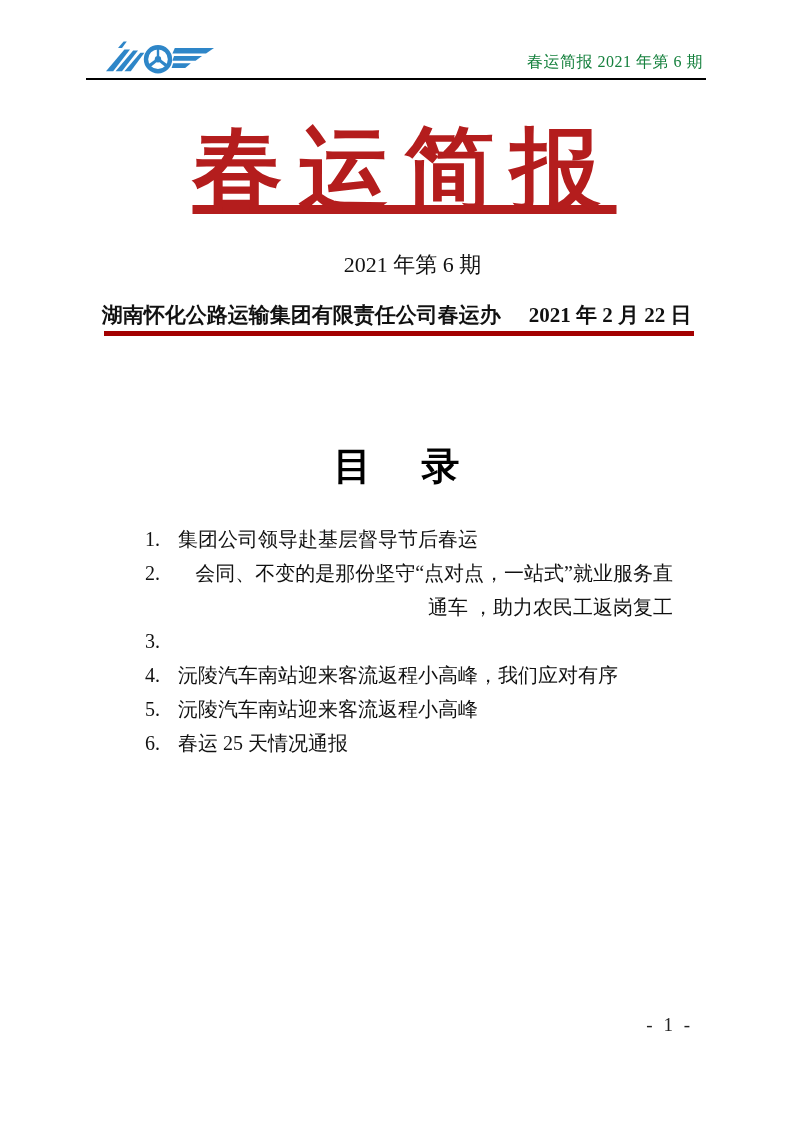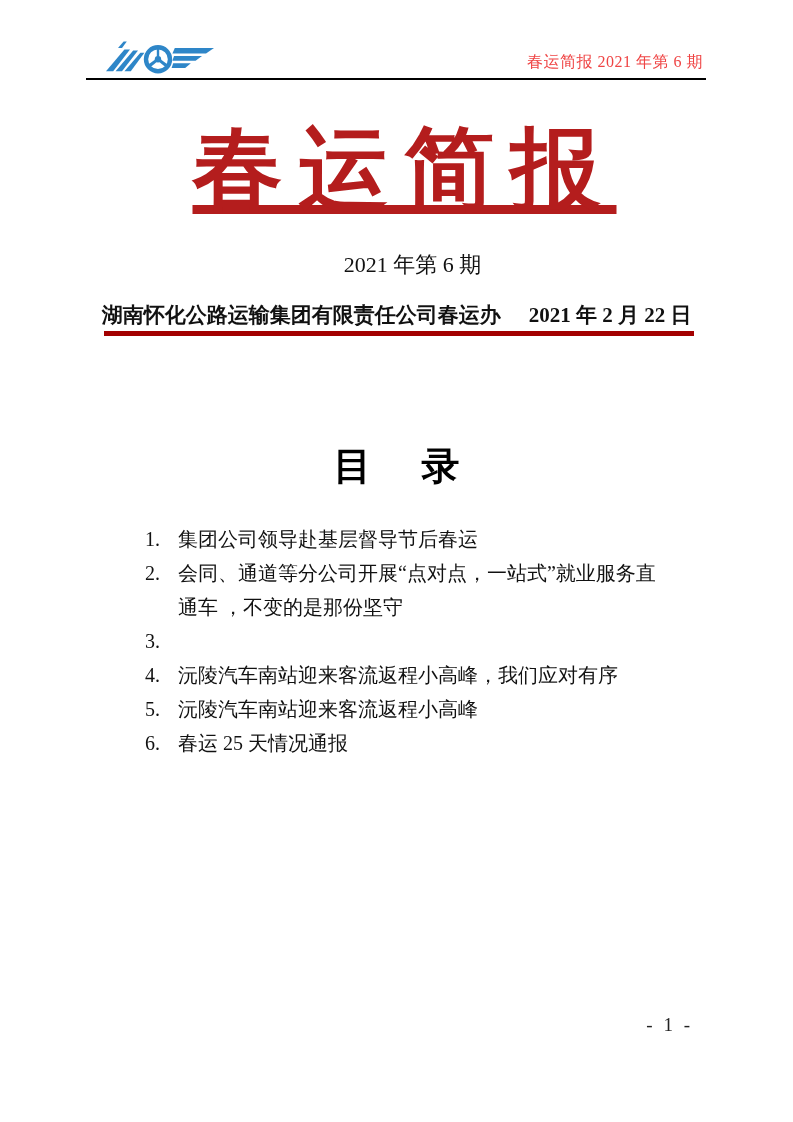--- a/index.html
+++ b/index.html
@@ -13,21 +13,21 @@
     color:#111111;
   }
 
   
   .logo {
     position:absolute; left:106px; top:36px;
     width:108px; height:42px;
   }
   .header-issue {
     position:absolute; top:52px; right:90px;
-    font-size:16px; letter-spacing:0.5px; color:#ef4444;
+    font-size:16px; letter-spacing:0.5px; color:#15803d;
   }
   .header-rule {
     position:absolute; left:86px; top:78px;
     width:620px; height:2px; background:#000;
   }
 
   
   .masthead-title {
     position:absolute; left:0; right:0; top:116px;
     text-align:center;
@@ -65,21 +65,21 @@
     letter-spacing:6px; text-indent:6px;
   }
   .toc-list {
     position:absolute; left:145px; top:522px;
     width:528px;
     list-style:none; margin:0; padding:0;
     font-size:20px; color:#111;
   }
   .toc-item { display:flex; align-items:flex-start; line-height:34px; }
   .toc-num  { flex:0 0 33px; }
-  .toc-text { flex:0 1 auto; max-width:505px; }
+  .toc-text { flex:0 1 auto; max-width:505px;text-align:right; }
 
   
   .footer-page {
     position:absolute; top:1014px; left:0; right:100px;
     text-align:right;
     font-size:19px; letter-spacing:3px; color:#222;
   }
 </style>
 </head>
 <body>
@@ -121,21 +121,21 @@
 
   <div class="toc-heading">目　录</div>
 
   <ol class="toc-list">
     <li class="toc-item">
       <span class="toc-num">1.</span>
       <span class="toc-text">集团公司领导赴基层督导节后春运</span>
     </li>
     <li class="toc-item">
       <span class="toc-num">2.</span>
-      <span class="toc-text">会同、通道等分公司开展“点对点，一站式”就业服务直通车 ，不变的是那份坚守</span>
+      <span class="toc-text">会同、不变的是那份坚守“点对点，一站式”就业服务直通车 ，助力农民工返岗复工</span>
     </li>
     <li class="toc-item">
       <span class="toc-num">3.</span>
     </li>
     <li class="toc-item">
       <span class="toc-num">4.</span>
       <span class="toc-text">沅陵汽车南站迎来客流返程小高峰，我们应对有序</span>
     </li>
     <li class="toc-item">
       <span class="toc-num">5.</span>

